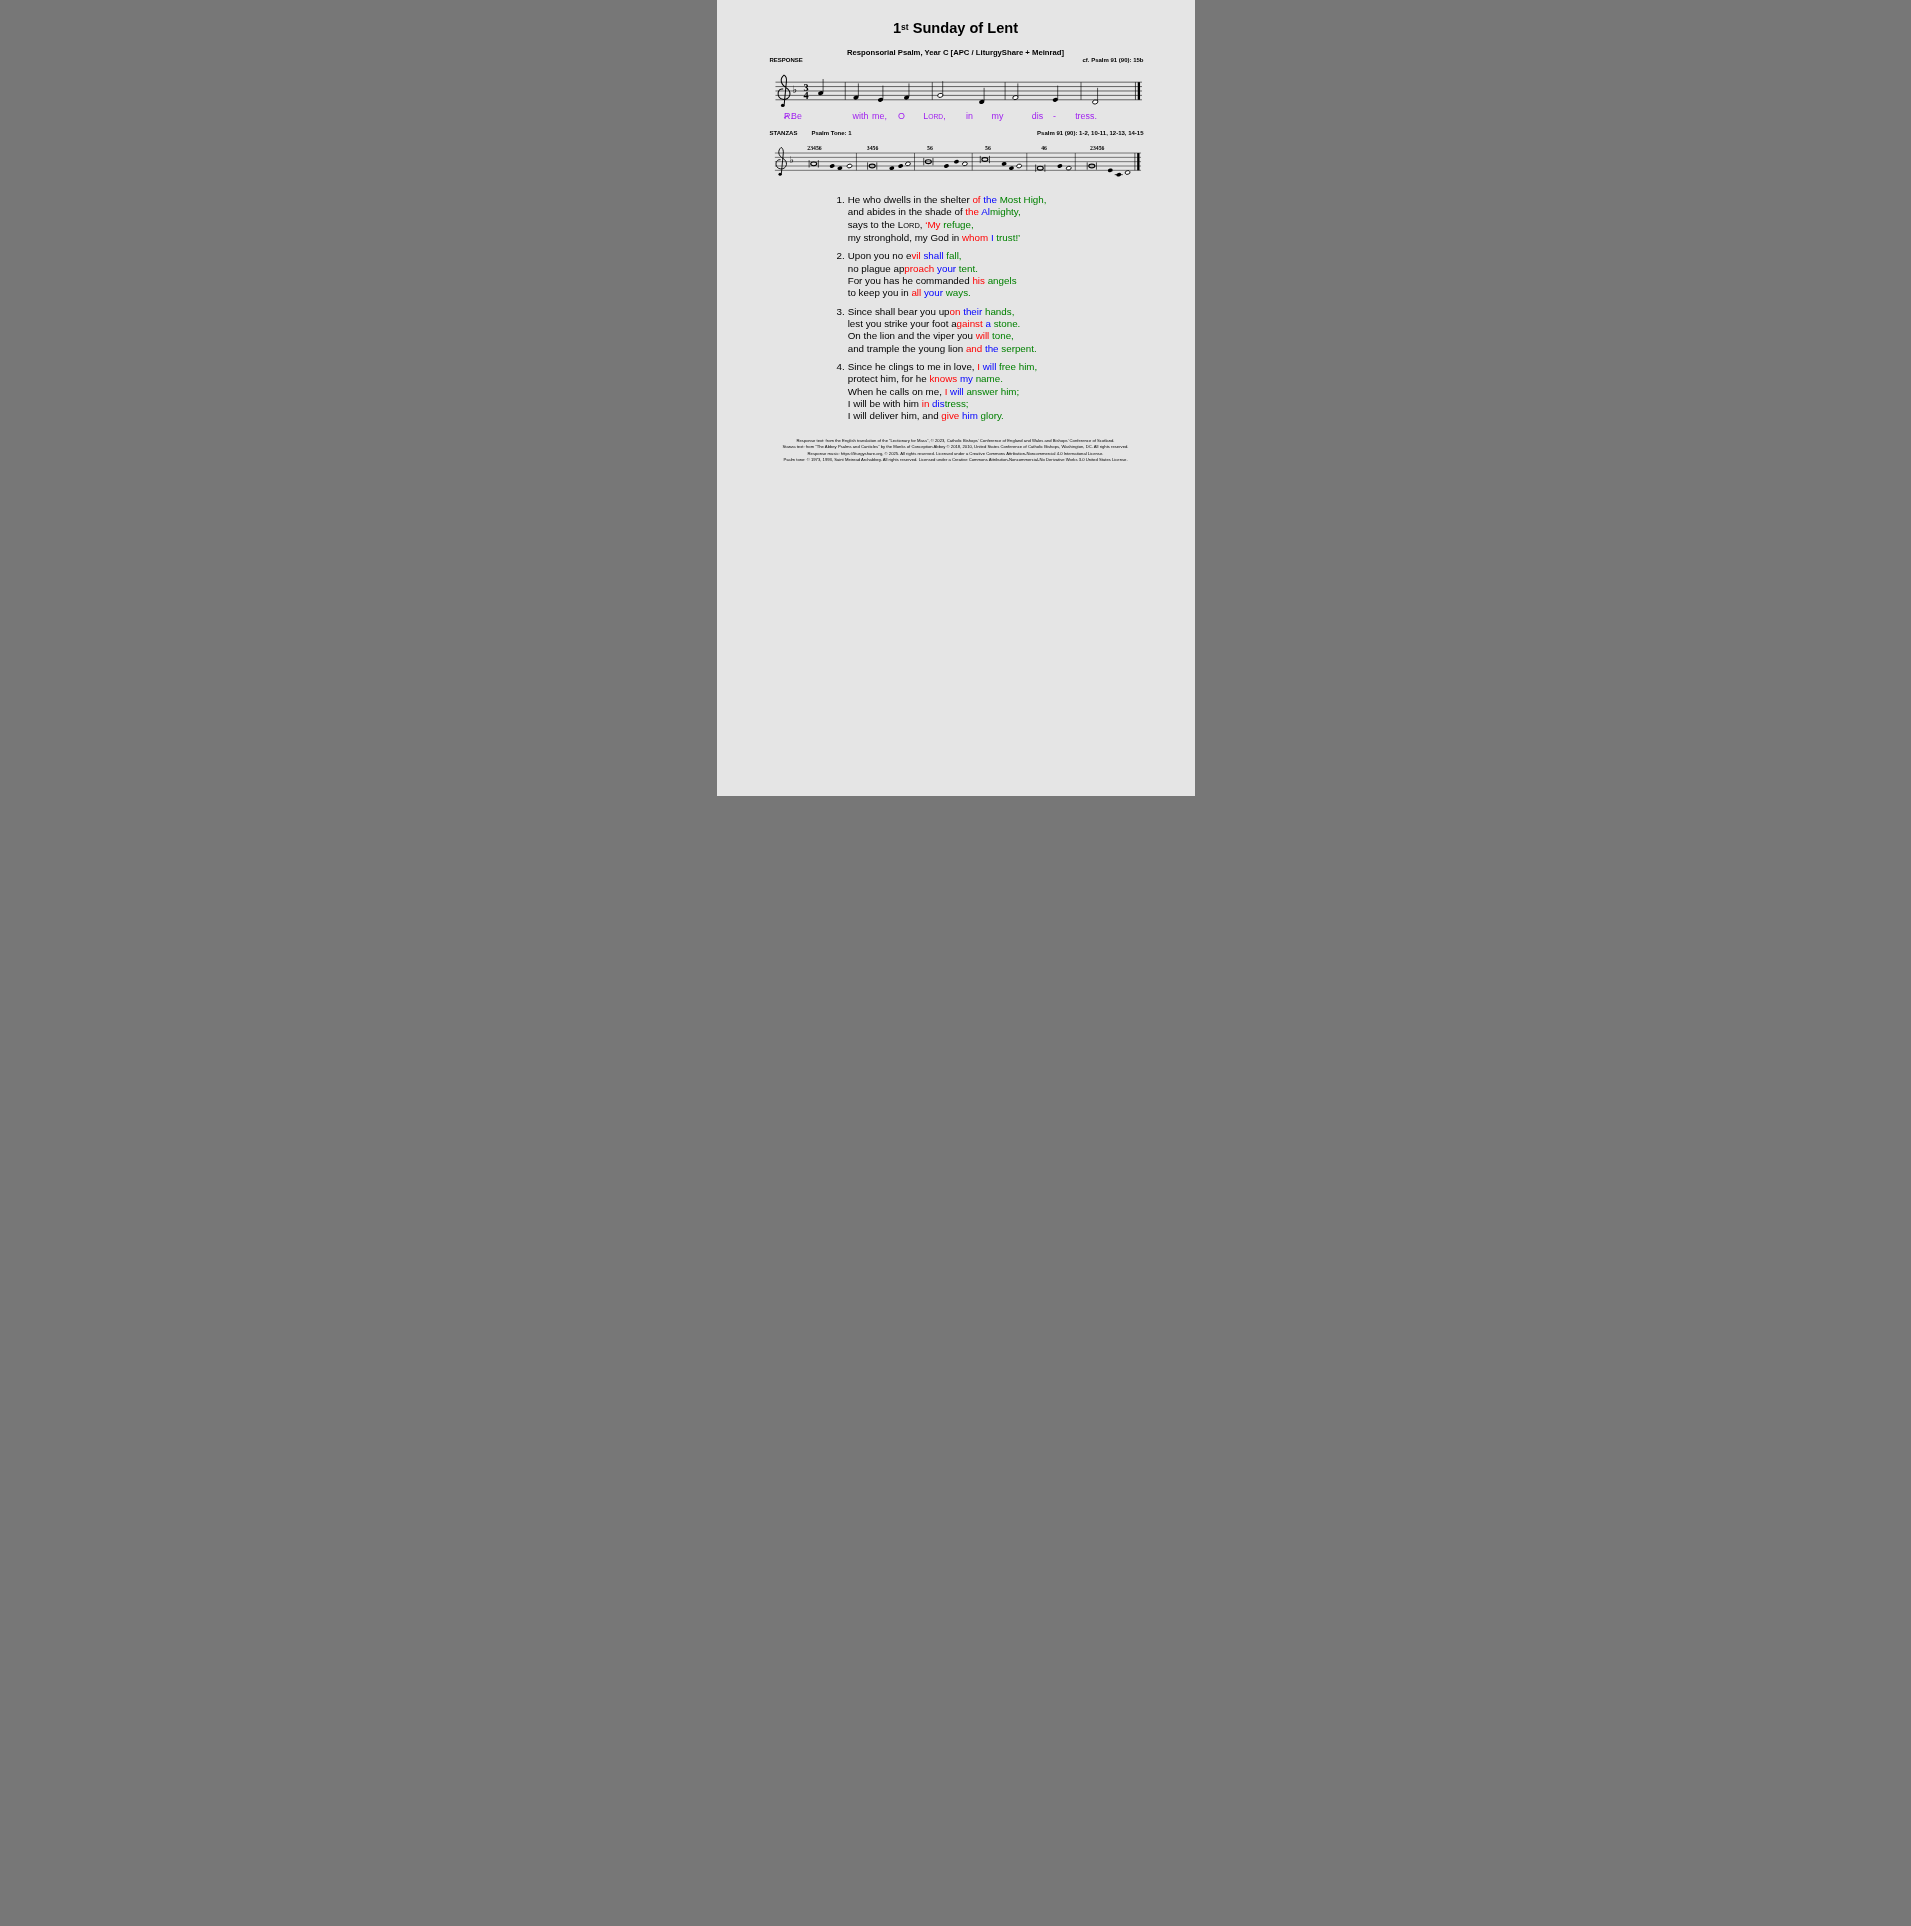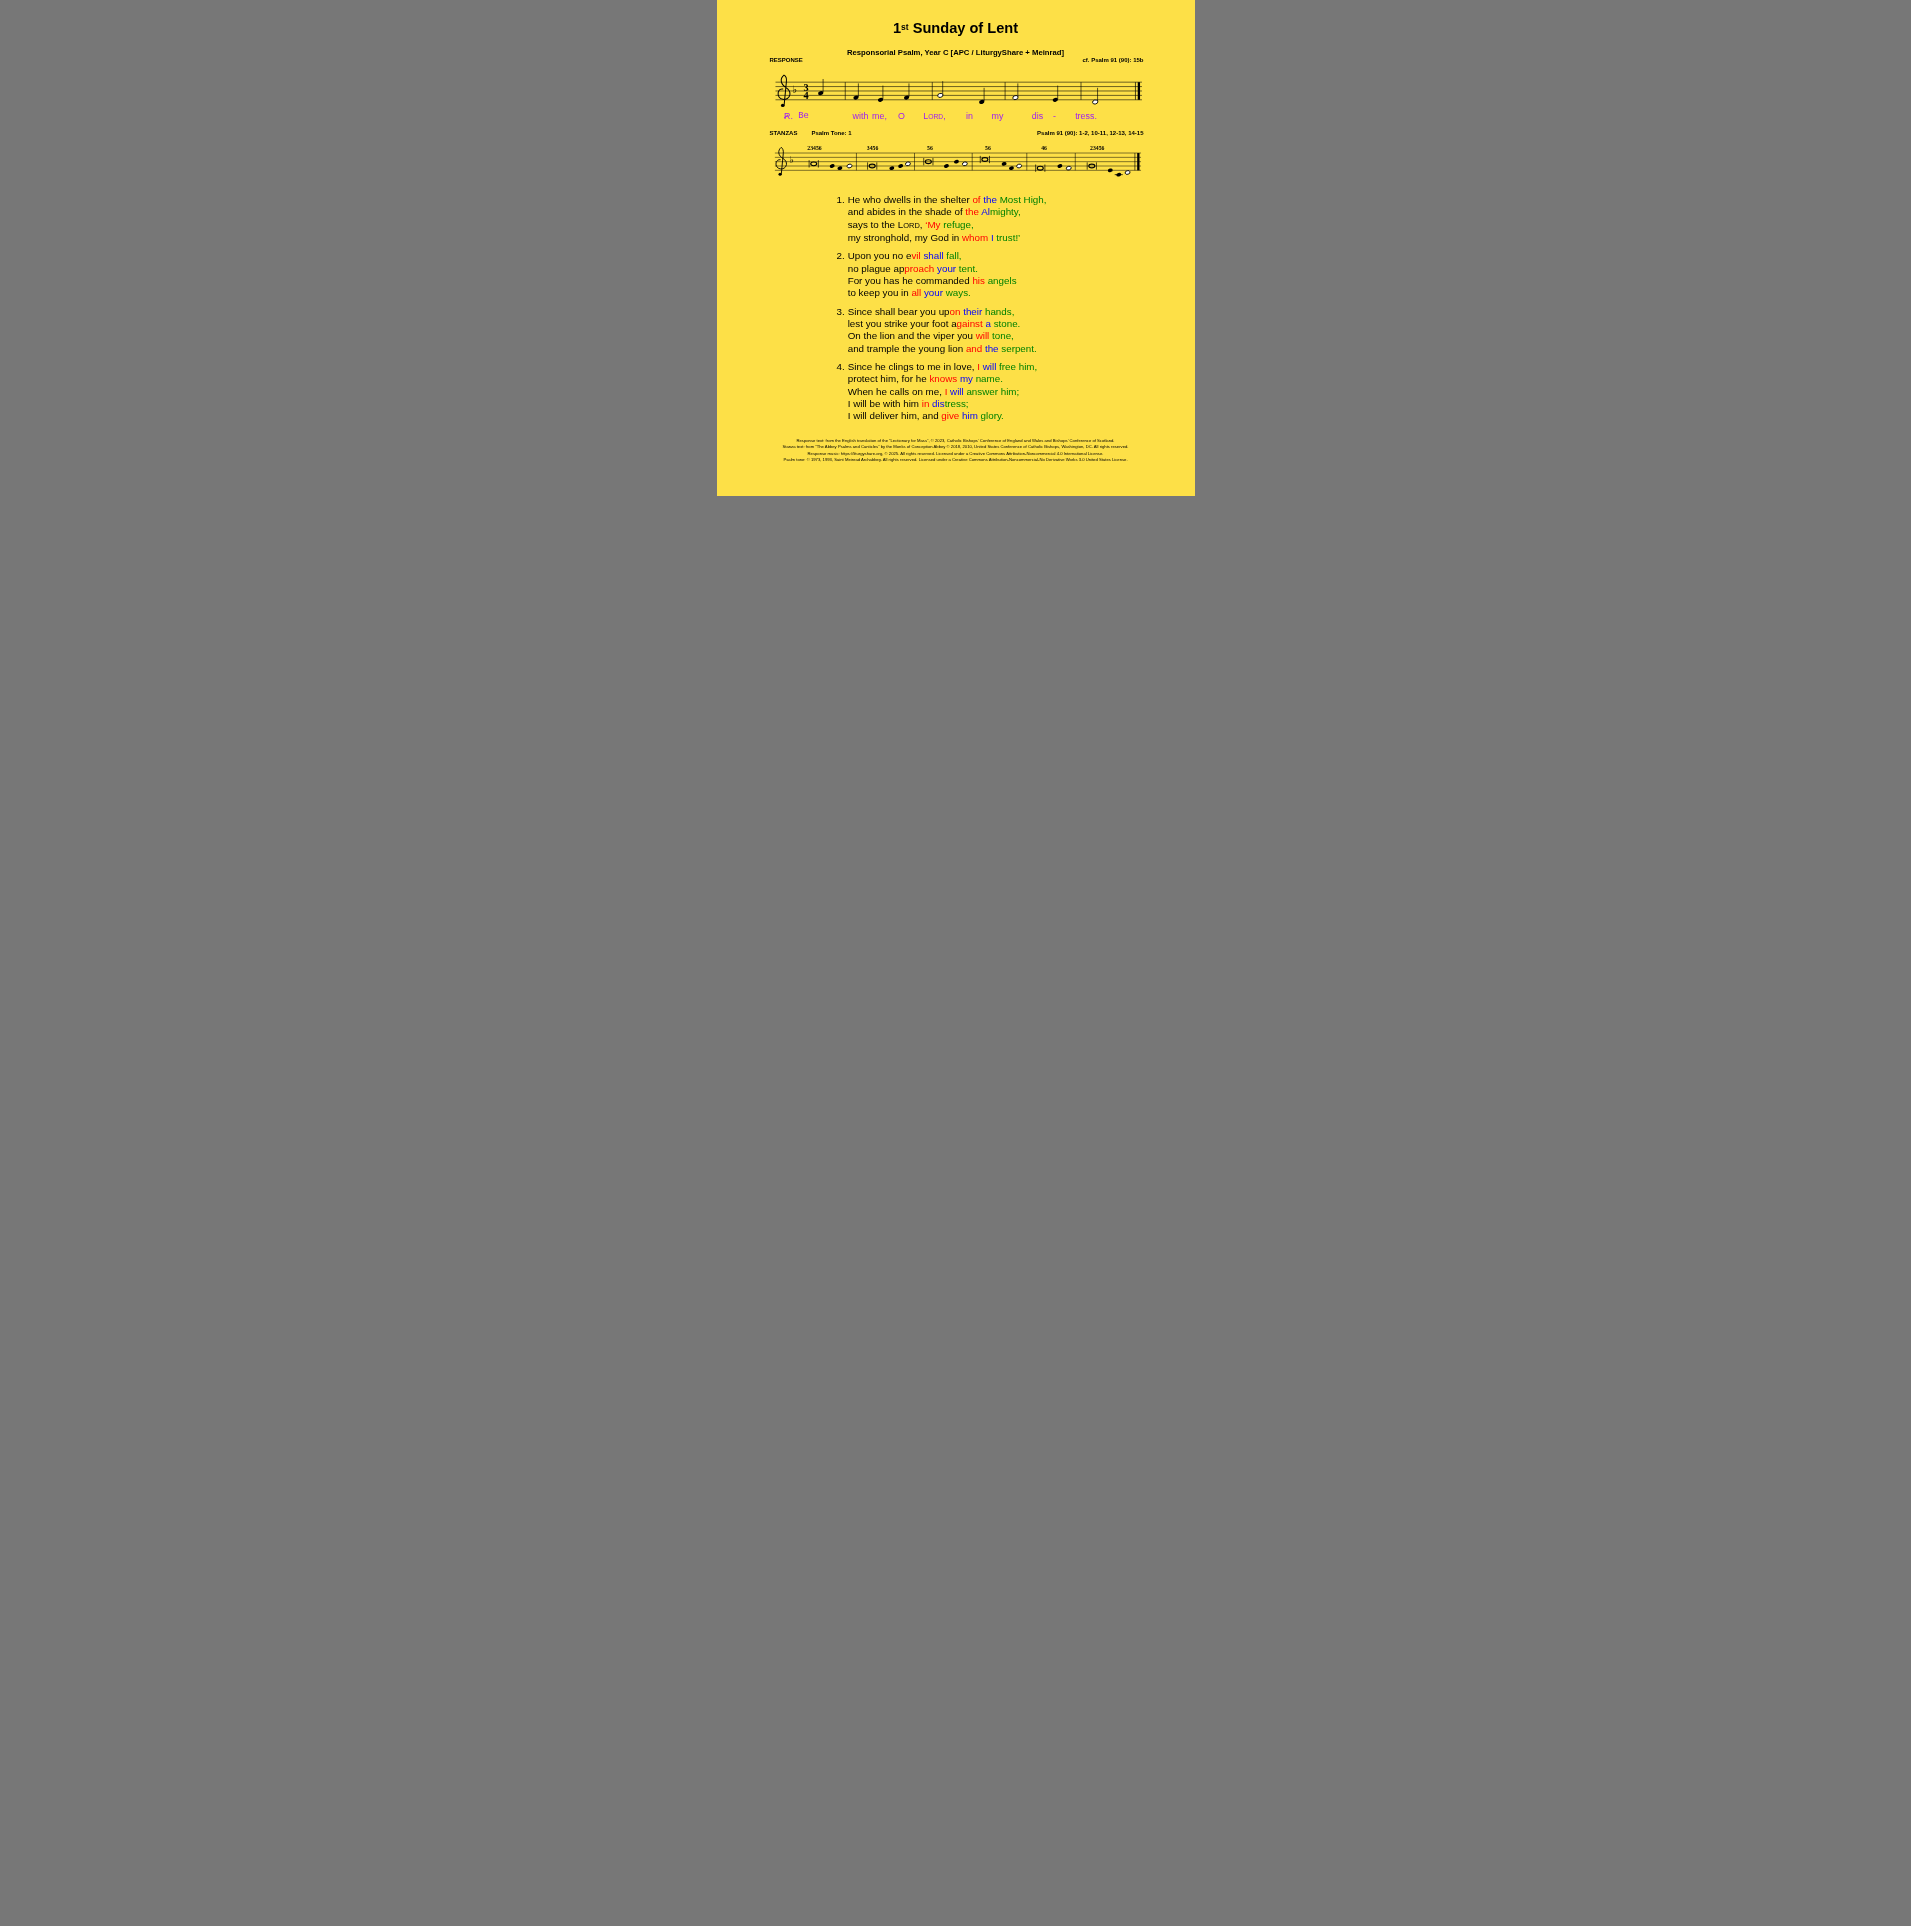--- a/index.html
+++ b/index.html
@@ -1,20 +1,20 @@
 <!DOCTYPE html>
 <html style="font-size:6.2px"><head>
 <meta charset="utf-8">
 <style>
   html,body{margin:0;padding:0;background:#777;}
   .page{
     position:relative;
-    width:478px;height:496px;
+    width:478px;height:796px;
     margin:0 auto;
-    background:#fde047;
+    background:#e5e5e5;
     font-family:"Liberation Sans", sans-serif;
     color:#000;
     overflow:hidden;
   }
   .title{
     position:absolute;top:19px;left:0;width:100%;
     text-align:center;font-size:14.6px;font-weight:bold;line-height:17.7px;
   }
   .title sup{font-size:8.5px;vertical-align:3.1px;letter-spacing:0;}
   .subtitle{
@@ -104,21 +104,21 @@
       <ellipse cx="640" cy="66.75" rx="7" ry="5.2" transform="rotate(-16 640 66.75)" fill="#fff" stroke="#000" stroke-width="2.2"></ellipse>
       <line x1="646.2" y1="64.75" x2="646.2" y2="29.75" stroke="#000" stroke-width="1.7"></line>
       <ellipse cx="744" cy="72.5" rx="7" ry="5.2" transform="rotate(-16 744 72.5)" fill="#000"></ellipse>
       <line x1="750.2" y1="70.5" x2="750.2" y2="35.5" stroke="#000" stroke-width="1.7"></line>
       <ellipse cx="848" cy="78.25" rx="7" ry="5.2" transform="rotate(-16 848 78.25)" fill="#fff" stroke="#000" stroke-width="2.2"></ellipse>
       <line x1="854.2" y1="76.25" x2="854.2" y2="41.25" stroke="#000" stroke-width="1.7"></line>
     </svg>
 
   <div class="lyricrow" id="lyricRow">
       <span class="syl" style="left: 20px;"><span class="rsign">R<span class="slash"></span></span>.</span>
-      <span class="syl" style="left: 35px; font-family: Liberation Mono, monospace;">Be</span>
+      <span class="syl" style="left: 28px;">Be</span>
       <span class="syl" style="left: 92px;">with</span>
       <span class="syl" style="left: 111px;">me,</span>
       <span class="syl" style="left: 133px;">O</span>
       <span class="syl" style="left: 166px;">L<span class="sc">ORD</span>,</span>
       <span class="syl" style="left: 201px;">in</span>
       <span class="syl" style="left: 229px;">my</span>
       <span class="syl" style="left: 269px;">dis</span>
       <span class="syl" style="left: 286px;">-</span>
       <span class="syl" style="left: 305px; padding-left: 25px;">tress.</span>
     </div>

